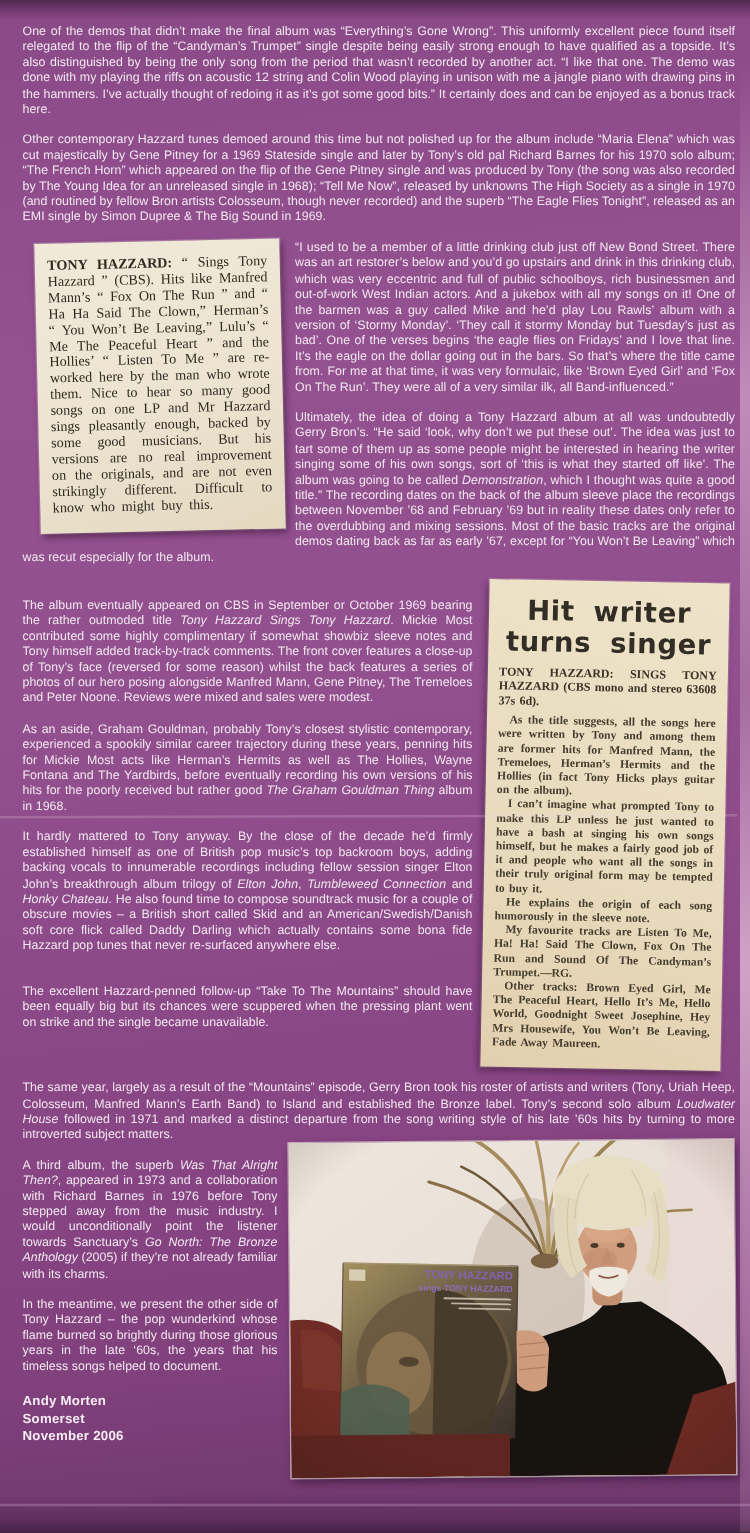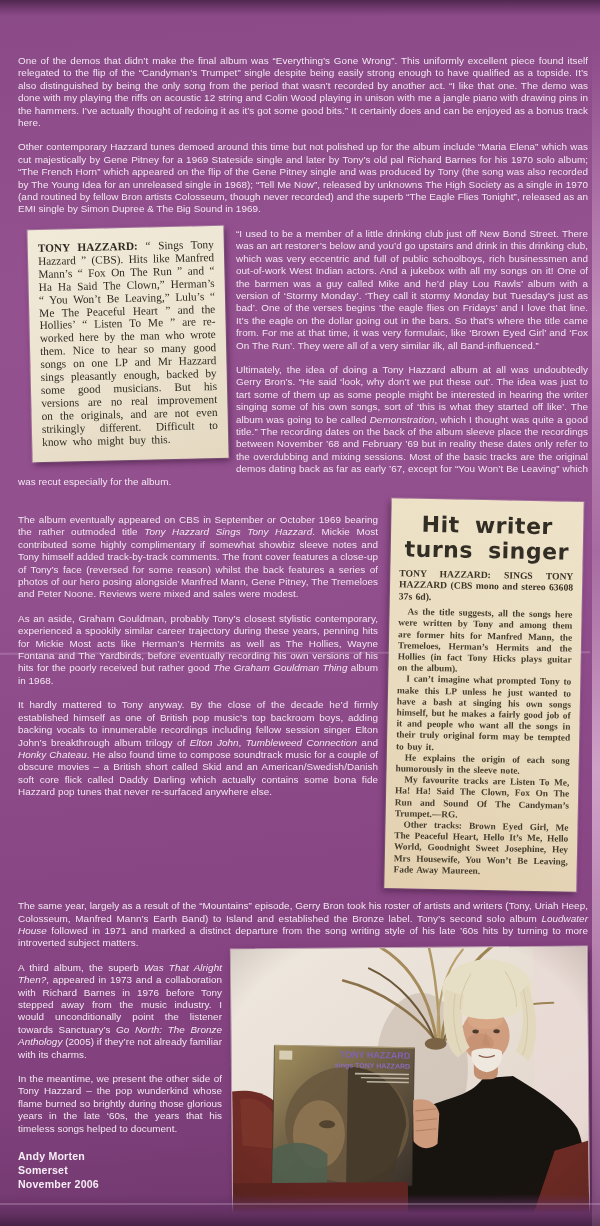--- a/index.html
+++ b/index.html
@@ -10,21 +10,21 @@
   }
   .edge-top{position:absolute;top:0;left:0;right:0;height:16px;
     background:linear-gradient(180deg,#4e284e 0%,#6f386d 45%,rgba(111,56,109,0) 100%);}
   .edge-bottom{position:absolute;bottom:0;left:0;right:0;height:32px;
     background:linear-gradient(0deg,#462346 0%,#643163 40%,rgba(100,49,99,0) 100%);}
   .scratch{position:absolute;bottom:21px;left:0;right:0;height:2px;background:rgba(232,206,230,.25);}
   .edge-right{position:absolute;top:0;right:0;bottom:0;width:8px;
     background:linear-gradient(180deg,rgba(238,196,224,0) 4%,rgba(238,198,226,.5) 26%,rgba(244,208,232,.22) 45%,rgba(246,210,234,.65) 63%,rgba(238,198,226,.4) 82%,rgba(230,188,216,.15) 100%);}
   .crease{position:absolute;left:0;right:10px;top:652px;height:2px;background:rgba(235,214,234,.22);transform:rotate(-.15deg);}
 
-  .content{position:absolute;left:18px;top:20px;width:570px;margin-top:35px;}
+  .content{position:absolute;left:18px;top:20px;width:570px;}
   p.body{font-size:9.9px;line-height:12.4px;letter-spacing:.05px;color:#f2e8f1;
     text-align:justify;margin:0 0 12px 0;}
   section.flow{display:flow-root;}
 
   .clip-left{
     float:left;width:196px;margin:0 10px 10px 12px;box-sizing:border-box;
     padding:12px 10px 13px 10px;transform:rotate(-1.3deg);
     background:linear-gradient(160deg,#f1ead9 0%,#ece3d0 55%,#e4d8c0 100%);
     box-shadow:2px 3px 6px rgba(35,8,35,.5),0 0 0 1px rgba(255,252,240,.25);
     color:#2e2a21;font-family:"Liberation Serif",serif;
@@ -80,21 +80,21 @@
         <p class="byline"><span style="font-weight: bold;">TONY HAZZARD: SINGS TONY HAZZARD (CBS mono and stereo 63608 37s 6d).</span></p>
         <p class="cpara"><span>As the title suggests, all the songs here were written by Tony and among them are former hits for Manfred Mann, the Tremeloes, Herman’s Hermits and the Hollies (in fact Tony Hicks plays guitar on the album).</span></p>
         <p class="cpara"><span>I can’t imagine what prompted Tony to make this LP unless he just wanted to have a bash at singing his own songs himself, but he makes a fairly good job of it and people who want all the songs in their truly original form may be tempted to buy it.</span></p>
         <p class="cpara"><span>He explains the origin of each song humorously in the sleeve note.</span></p>
         <p class="cpara"><span>My favourite tracks are Listen To Me, Ha! Ha! Said The Clown, Fox On The Run and Sound Of The Candyman’s Trumpet.—RG.</span></p>
         <p class="cpara"><span style="font-weight: bold;">Other tracks: </span><span>Brown Eyed Girl, Me The Peaceful Heart, Hello It’s Me, Hello World, Goodnight Sweet Josephine, Hey Mrs Housewife, You Won’t Be Leaving, Fade Away Maureen.</span></p>
       </div>
       <p class="body pt"><span>The album eventually appeared on CBS in September or October 1969 bearing the rather outmoded title </span><span style="font-style: italic;">Tony Hazzard Sings Tony Hazzard</span><span>. Mickie Most contributed some highly complimentary if somewhat showbiz sleeve notes and Tony himself added track-by-track comments. The front cover features a close-up of Tony’s face (reversed for some reason) whilst the back features a series of photos of our hero posing alongside Manfred Mann, Gene Pitney, The Tremeloes and Peter Noone. Reviews were mixed and sales were modest.</span></p>
       <p class="body"><span>As an aside, Graham Gouldman, probably Tony’s closest stylistic contemporary, experienced a spookily similar career trajectory during these years, penning hits for Mickie Most acts like Herman’s Hermits as well as The Hollies, Wayne Fontana and The Yardbirds, before eventually recording his own versions of his hits for the poorly received but rather good </span><span style="font-style: italic;">The Graham Gouldman Thing</span><span> album in 1968.</span></p>
       <p class="body"><span>It hardly mattered to Tony anyway. By the close of the decade he’d firmly established himself as one of British pop music’s top backroom boys, adding backing vocals to innumerable recordings including fellow session singer Elton John’s breakthrough album trilogy of </span><span style="font-style: italic;">Elton John</span><span>, </span><span style="font-style: italic;">Tumbleweed Connection</span><span> and </span><span style="font-style: italic;">Honky Chateau</span><span>. He also found time to compose soundtrack music for a couple of obscure movies – a British short called Skid and an American/Swedish/Danish soft core flick called Daddy Darling which actually contains some bona fide Hazzard pop tunes that never re-surfaced anywhere else.</span></p>
-      <p class="body"><br></p>
+      <p class="body"><br><span>The excellent Hazzard-penned follow-up “Take To The Mountains” should have been equally big but its chances were scuppered when the pressing plant went on strike and the single became unavailable.</span></p>
     </section>
 
     <section class="flow">
       <p class="body"><span>The same year, largely as a result of the “Mountains” episode, Gerry Bron took his roster of artists and writers (Tony, Uriah Heep, Colosseum, Manfred Mann’s Earth Band) to Island and established the Bronze label. Tony’s second solo album </span><span style="font-style: italic;">Loudwater House</span><span> followed in 1971 and marked a distinct departure from the song writing style of his late ’60s hits by turning to more introverted subject matters.</span></p>
       <div>
         <figure class="photo">
           <svg width="356" height="268" viewBox="0 0 356 268" xmlns="http://www.w3.org/2000/svg">
             <defs>
               <linearGradient id="wallGrad" x1="0" y1="0" x2="1" y2="1">
                 <stop offset="0" stop-color="#efe8df"></stop>

